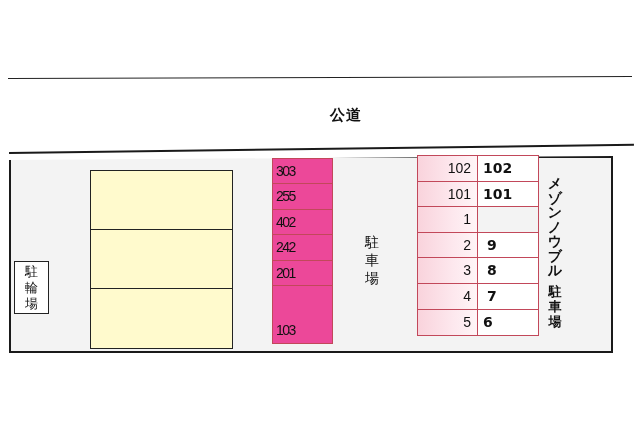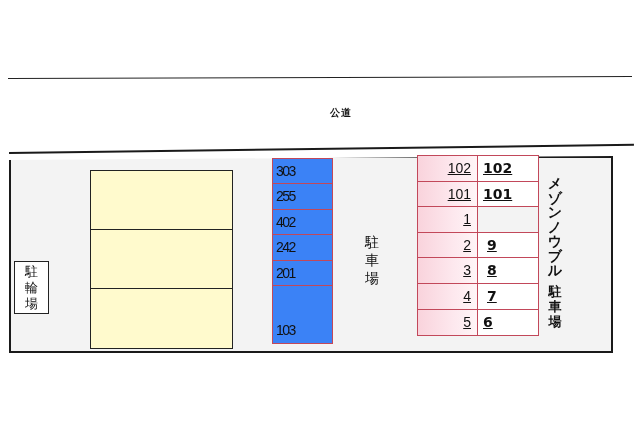--- a/index.html
+++ b/index.html
@@ -1,40 +1,40 @@
 <!DOCTYPE html>
 <html><head>
 <meta charset="utf-8">
 <style>
   html, body { margin:0; padding:0; background:#ffffff; }
   body { width:640px; height:426px; position:relative; overflow:hidden;
          font-family:"DejaVu Sans","Liberation Sans",sans-serif; color:#111; }
   .road-line { position:absolute; height:0; border-top:1.5px solid #222; transform-origin:0 0; }
-  .road-label { position:absolute; left:330px; top:106px; font-size:10px; font-weight:bold; letter-spacing:1px; }
+  .road-label { position:absolute; left:330px; top:106px; font-size:15px; font-weight:bold; letter-spacing:1px; }
   .lot { position:absolute; left:9px; top:156px; width:600px; height:193px;
          background:#f3f3f3; border:2px solid #1a1a1a;
          clip-path: polygon(0 4px, 100% 0, 100% 100%, 0 100%); }
   .lot-top { position:absolute; left:9px; top:152px; width:625px; height:0; border-top:2px solid #1a1a1a;
              transform: rotate(-0.75deg); transform-origin:0 0; }
   .building { position:absolute; left:90px; top:170px; width:141px; height:177px;
               background:#fffacd; border:1.5px solid #222; }
   .building .unit { height:59px; border-bottom:1.5px solid #222; box-sizing:border-box; }
   .building .unit:last-child { border-bottom:none; }
   .bike { position:absolute; left:14px; top:261px; width:33px; height:51px; background:#fff;
           border:1px solid #222; font-size:13px; line-height:16px; text-align:center;
           display:flex; flex-direction:column; justify-content:center; align-items:center; }
   .bike span { display:block; }
-  .pcol { position:absolute; left:272px; top:158px; width:59px; border:1.5px solid #c2485a; background:#3b82f6; }
+  .pcol { position:absolute; left:272px; top:158px; width:59px; border:1.5px solid #c2485a; background:#ec4899; }
   .pcol .row { height:25.4px; border-bottom:1.5px solid #c2485a; box-sizing:border-box;
                font-size:14px; line-height:25px; padding-left:3px; letter-spacing:-1.5px; font-family:"Liberation Sans",sans-serif; }
   .pcol .row:last-child { border-bottom:none;margin-top:32px; }
   .vtext { position:absolute; font-size:14px; line-height:18px; text-align:center; width:18px; font-weight:bold; }
   .vtext span { display:block; }
   .ptable { position:absolute; left:417px; top:155px; width:120px; border:1.5px solid #c2485a; }
-  .ptable .row { display:flex; height:25.6px; border-bottom:1.5px solid #c2485a; box-sizing:border-box;text-decoration:underline; }
+  .ptable .row { display:flex; height:25.6px; border-bottom:1.5px solid #c2485a; box-sizing:border-box; }
   .ptable .row:last-child { border-bottom:none; }
   .ptable .l { width:60px; text-align:right; padding-right:6px; box-sizing:border-box;
                background:linear-gradient(90deg,#f9d3dc 0%,#fde8ee 60%,#fff5f7 100%);
                border-right:1.5px solid #c2485a; font-size:14px; line-height:25px; font-family:"Liberation Sans",sans-serif; }
   .ptable .r { flex:1; background:#fff; font-size:14px; line-height:25px; font-weight:bold; padding-left:5px;
                font-family:"DejaVu Sans",sans-serif; }
   .ptable .r.indent { padding-left:9px; }
 </style>
 </head>
 <body>

